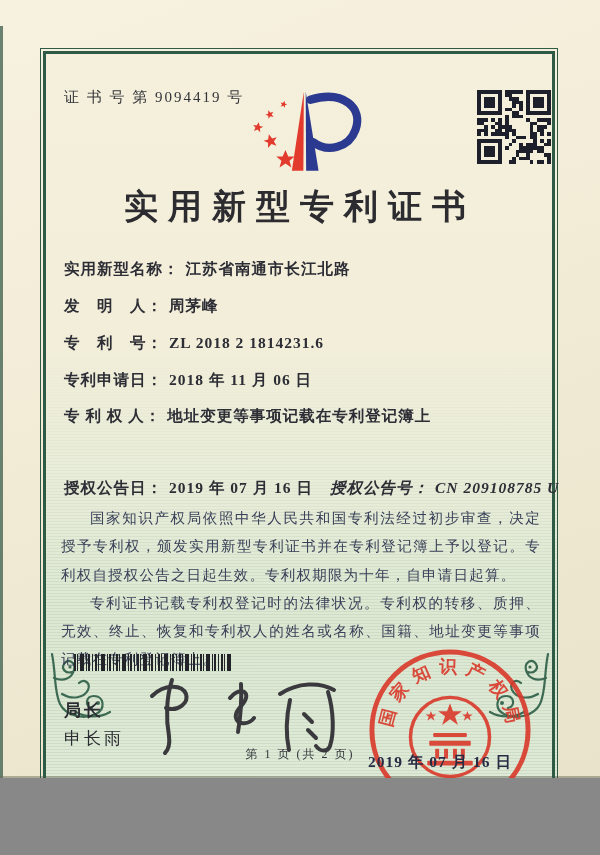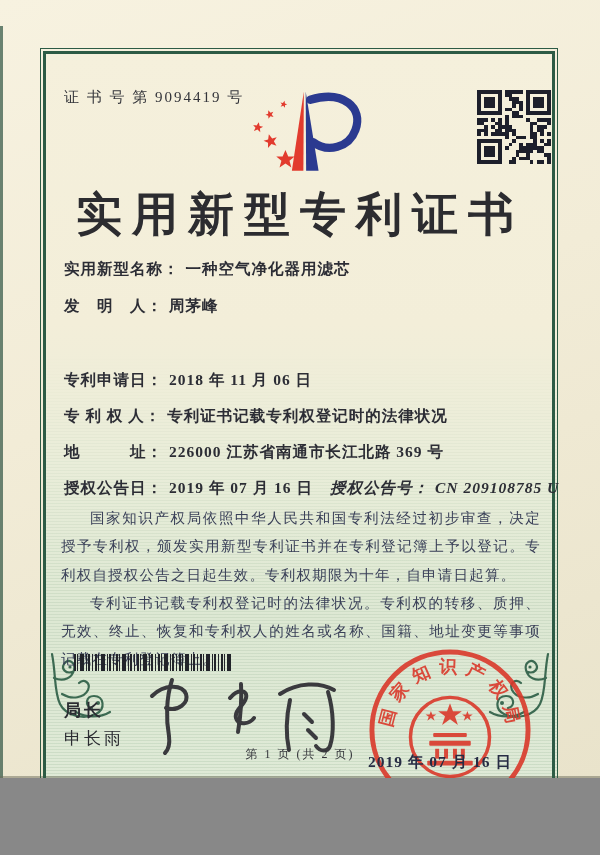--- a/index.html
+++ b/index.html
@@ -34,21 +34,21 @@
   .corner svg{display:block;}
   .corner.bl{left:46px;bottom:52px;}
   .corner.br{right:46px;bottom:52px;transform:scaleX(-1);}
 
   .cert-no{position:absolute;left:64px;top:88px;font-size:15px;letter-spacing:2px;color:#33343a;}
   .logo{position:absolute;left:232px;top:86px;width:140px;height:92px;}
   .qr{position:absolute;left:477px;top:90px;width:74px;height:74px;}
 
   .title{
     position:absolute;left:0;top:184px;width:100%;text-align:center;
-    font-size:46px;font-weight:bold;letter-spacing:10px;color:#2c2c30;
+    font-size:34px;font-weight:bold;letter-spacing:10px;color:#2c2c30;
   }
 
   .field-row{position:absolute;left:64px;font-size:15.5px;font-weight:bold;letter-spacing:1px;color:#2c2d35;white-space:nowrap;}
   .field-row .val{margin-left:6px;}
   .r0{top:259px;} .r1{top:296px;} .r2{top:333px;} .r3{top:370px;}
   .r4{top:406px;} .r5{top:442px;} .r6{top:478px;} .r7{top:478px;left:330px;font-style:italic;}
 
   .paragraphs{
     position:absolute;left:61px;top:504px;width:480px;
     font-size:14.5px;line-height:1.95;letter-spacing:1.2px;color:#3a4058;text-align:justify;
@@ -261,33 +261,33 @@
         <rect x="16" y="2" width="3" height="3" fill="#1d1f2b"></rect>
         <rect x="0" y="14" width="7" height="7" fill="#1d1f2b"></rect>
         <rect x="1" y="15" width="5" height="5" fill="#f4efdc"></rect>
         <rect x="2" y="16" width="3" height="3" fill="#1d1f2b"></rect>
       </svg>
   </div>
 
   <div class="title">实用新型专利证书</div>
 
   <div class="field-row r0">
-    <span class="lab">实用新型名称：</span><span class="val">一种空气净化器用滤芯</span>
+    <span class="lab">实用新型名称：</span><span class="val">江苏省南通市长江北路</span>
   </div>
   <div class="field-row r1">
     <span class="lab">发　明　人：</span><span class="val">周茅峰</span>
   </div>
+  <div class="field-row r2">
+    <span class="lab">专　利　号：</span><span class="val">ZL 2018 2 1814231.6</span>
+  </div>
   <div class="field-row r3">
     <span class="lab">专利申请日：</span><span class="val">2018 年 11 月 06 日</span>
   </div>
   <div class="field-row r4">
-    <span class="lab">专 利 权 人：</span><span class="val">专利证书记载专利权登记时的法律状况</span>
-  </div>
-  <div class="field-row r5">
-    <span class="lab">地　　　址：</span><span class="val">226000 江苏省南通市长江北路 369 号</span>
+    <span class="lab">专 利 权 人：</span><span class="val">地址变更等事项记载在专利登记簿上</span>
   </div>
   <div class="field-row r6">
     <span class="lab">授权公告日：</span><span class="val">2019 年 07 月 16 日</span>
   </div>
   <div class="field-row r7">
     <span class="lab">授权公告号：</span><span class="val">CN 209108785 U</span>
   </div>
 
   <div class="paragraphs">
     <p>国家知识产权局依照中华人民共和国专利法经过初步审查，决定授予专利权，颁发实用新型专利证书并在专利登记簿上予以登记。专利权自授权公告之日起生效。专利权期限为十年，自申请日起算。</p>

